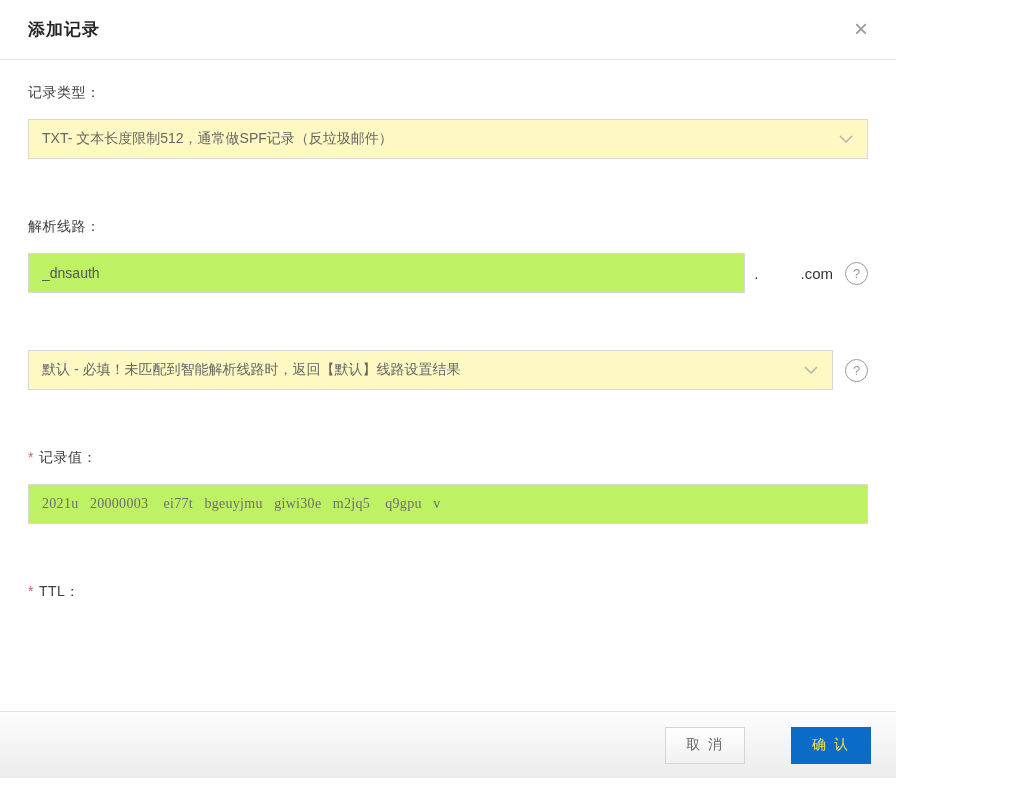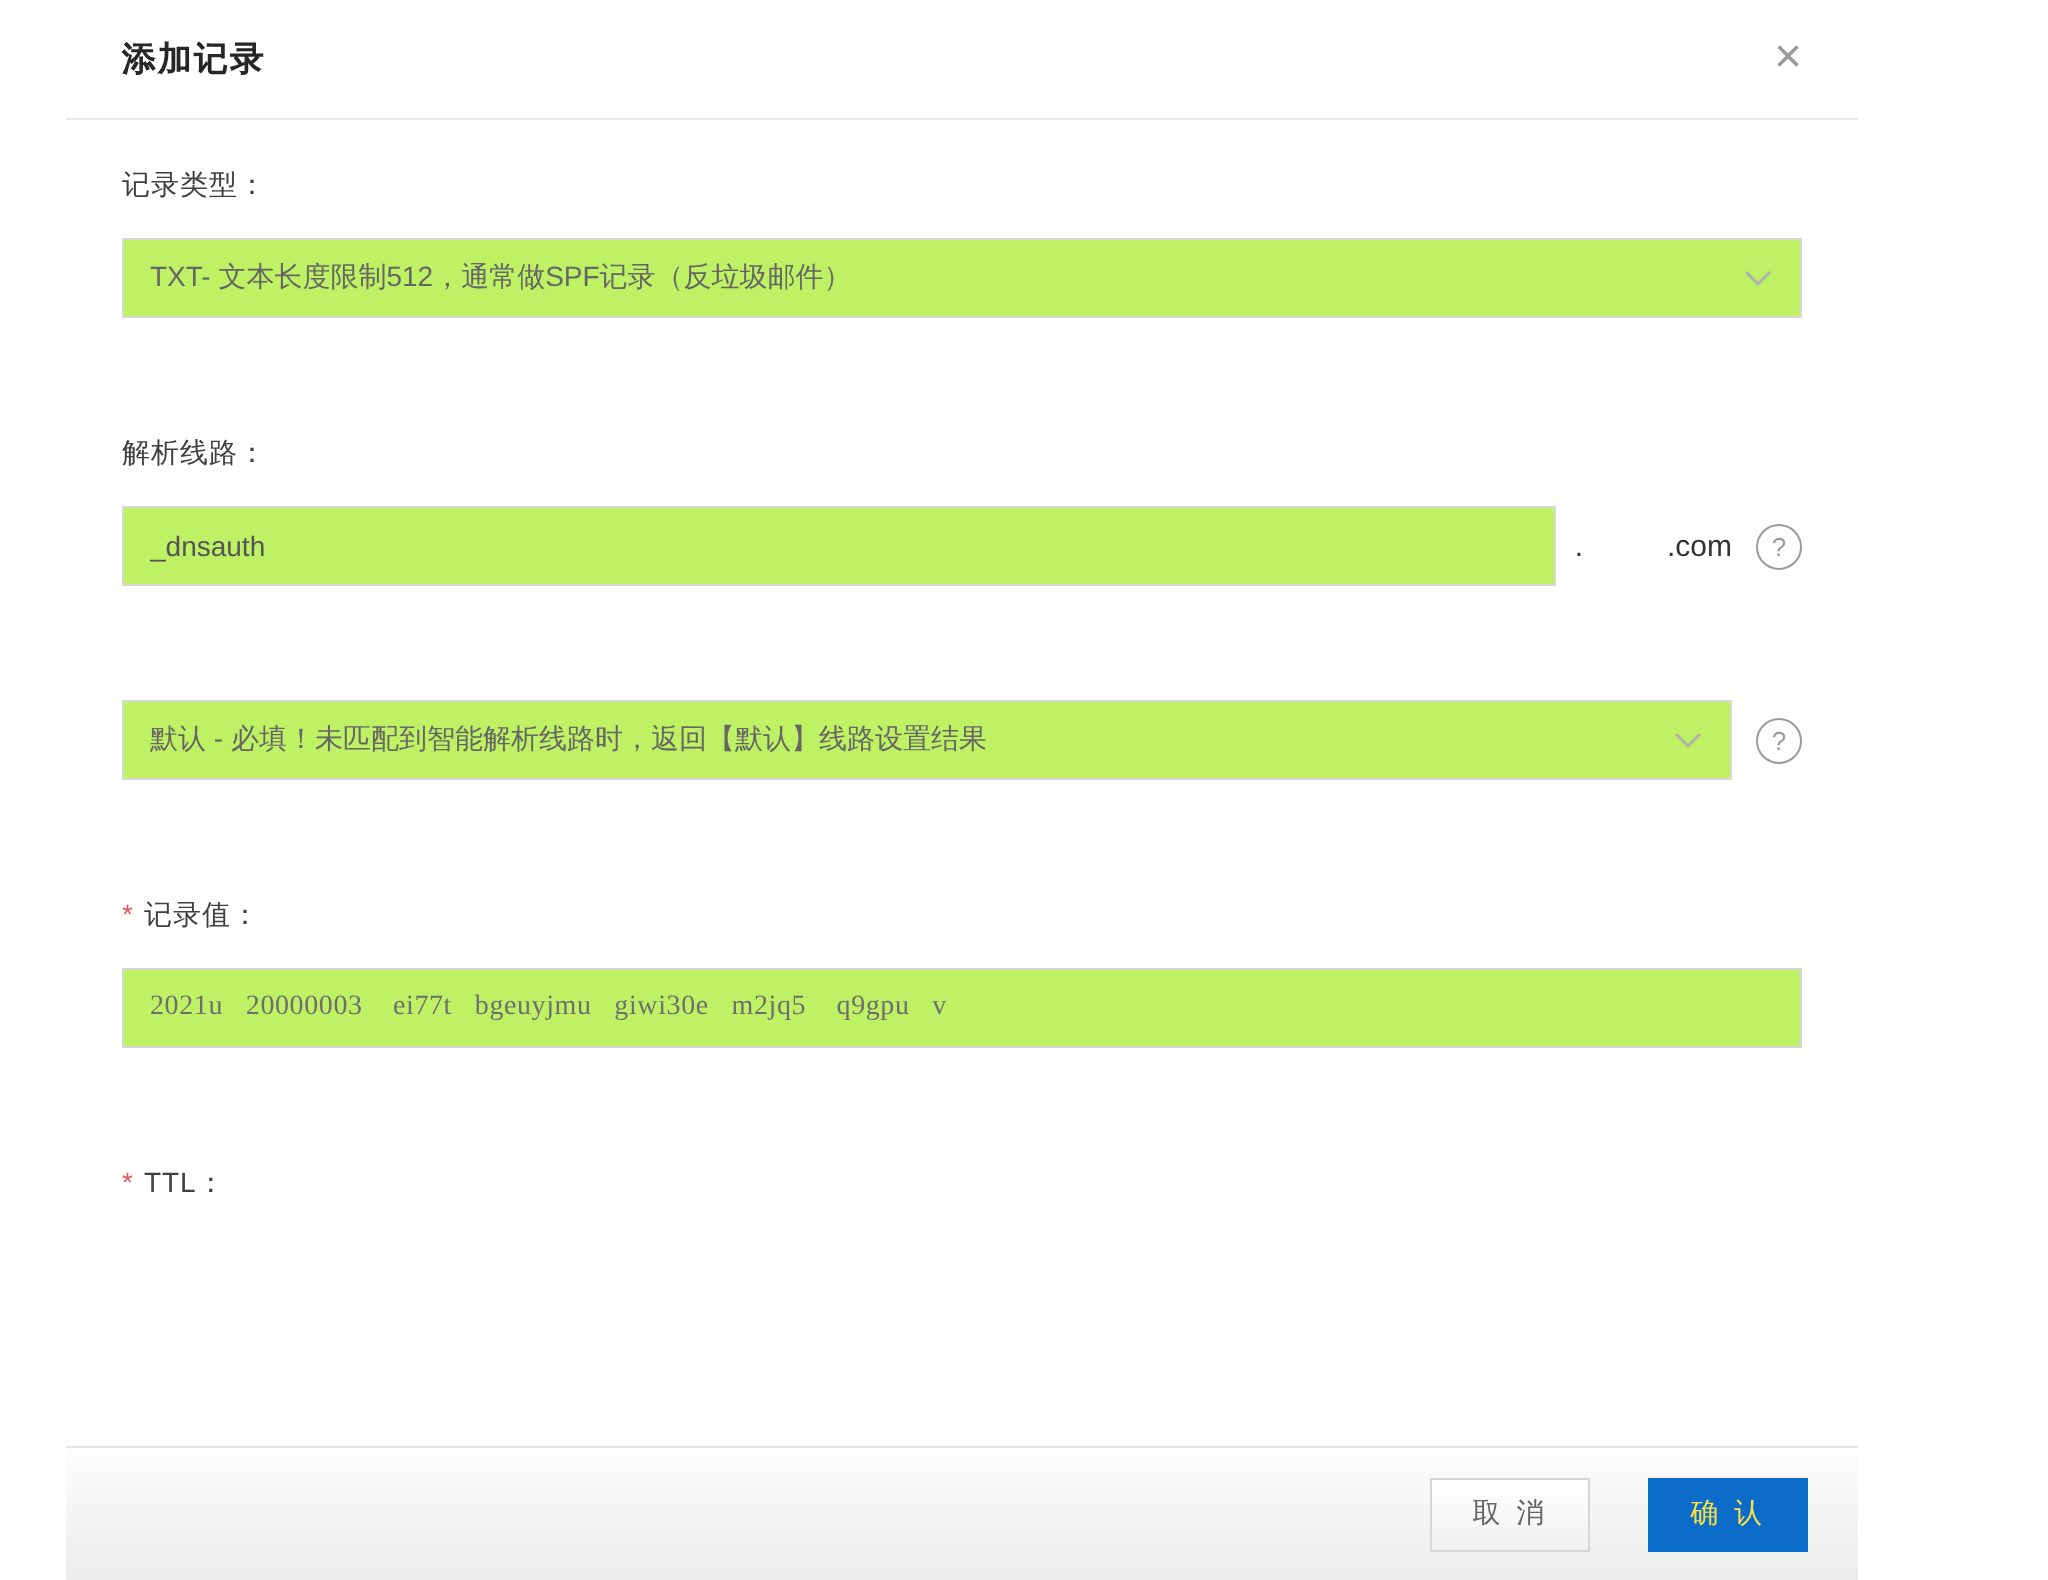--- a/index.html
+++ b/index.html
@@ -1,21 +1,21 @@
 <!DOCTYPE html>
 <html><head>
 <meta charset="utf-8">
 <style>
   * { margin:0; padding:0; box-sizing:border-box; }
   html,body { background:#fff; }
   body {
     font-family:"Liberation Sans","DejaVu Sans",sans-serif;
     width:1024px; height:790px; overflow:hidden;
   }
-  .dialog { position:relative; width:896px; height:790px; background:#fff;margin-left:33px; }
+  .dialog { position:relative; width:896px; height:790px; background:#fff; }
 
   
   .dlg-header {
     height:60px; display:flex; align-items:center;
     padding:0 28px; border-bottom:1px solid #e8e8e8;
   }
   .dlg-title { font-size:17px; font-weight:600; color:#262626; letter-spacing:1px; }
   .dlg-close {
     position:absolute; top:14px; right:20px; width:30px; height:30px;
     display:flex; align-items:center; justify-content:center;
@@ -30,21 +30,21 @@
   .label-row {
     display:flex; align-items:flex-end;
     font-size:14px; color:#404040; line-height:20px; margin-bottom:17px;
     letter-spacing:0.5px;
   }
   .req-star { color:#e05a5a; margin-right:5px; font-size:14px; }
   .control-row { display:flex; align-items:center; }
 
   .select-box {
     position:relative; width:888px; height:40px;
-    border:1px solid #d8d8d8; background:#bef264;
+    border:1px solid #d8d8d8; background:#fef9c3;
     display:flex; align-items:center;
     padding:0 38px 0 13px; font-size:14px; color:#666;
     cursor:pointer; white-space:nowrap; overflow:hidden;
   }
   .chev { position:absolute; right:14px; top:50%; transform:translateY(-50%); display:flex; }
 
   .text-input {
     width:888px; height:40px; border:1px solid #d8d8d8; background:#bef264;
     padding:0 13px; font-size:14px; color:#555; font-family:inherit;
     outline:none;
@@ -58,25 +58,25 @@
   .help-circle {
     width:23px; height:23px; margin-left:12px; flex:none;
     border:1.5px solid #9b9b9b; border-radius:50%;
     display:flex; align-items:center; justify-content:center;
     font-size:13px; color:#9b9b9b; cursor:pointer; background:#fff;
     font-family:inherit;
   }
 
   
   .dlg-footer {
-    position:absolute; left:0; right:0; bottom:0; height:67px;
+    position:absolute; left:0; right:0; bottom:12px; height:67px;
     border-top:1px solid #e3e3e3;
     background:linear-gradient(180deg,#fdfdfd 0%,#ececec 100%);
     display:flex; align-items:center; justify-content:flex-end;
-    padding:0 25px; gap:29px;
+    padding:0 25px; gap:46px;
   }
   .btn {
     height:37px; min-width:67px; padding:0 20px;
     display:flex; align-items:center; justify-content:center;
     font-size:14px; cursor:pointer; font-family:inherit; letter-spacing:2px;
   }
   .btn-cancel {
     background:linear-gradient(180deg,#ffffff,#f1f1f1);
     border:1px solid #d5d5d5; color:#666;
   }

